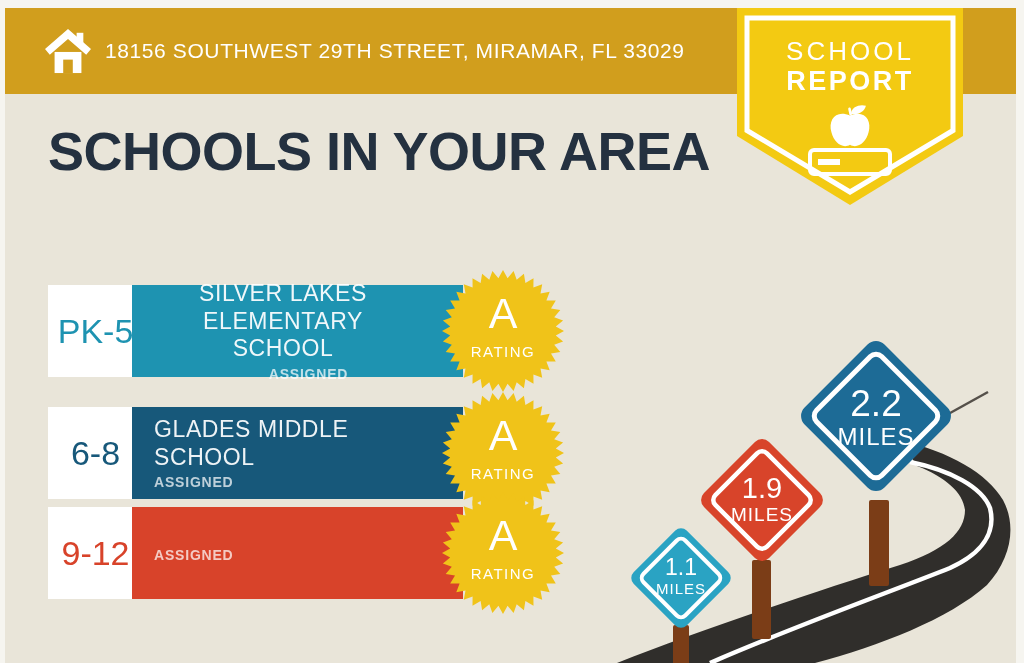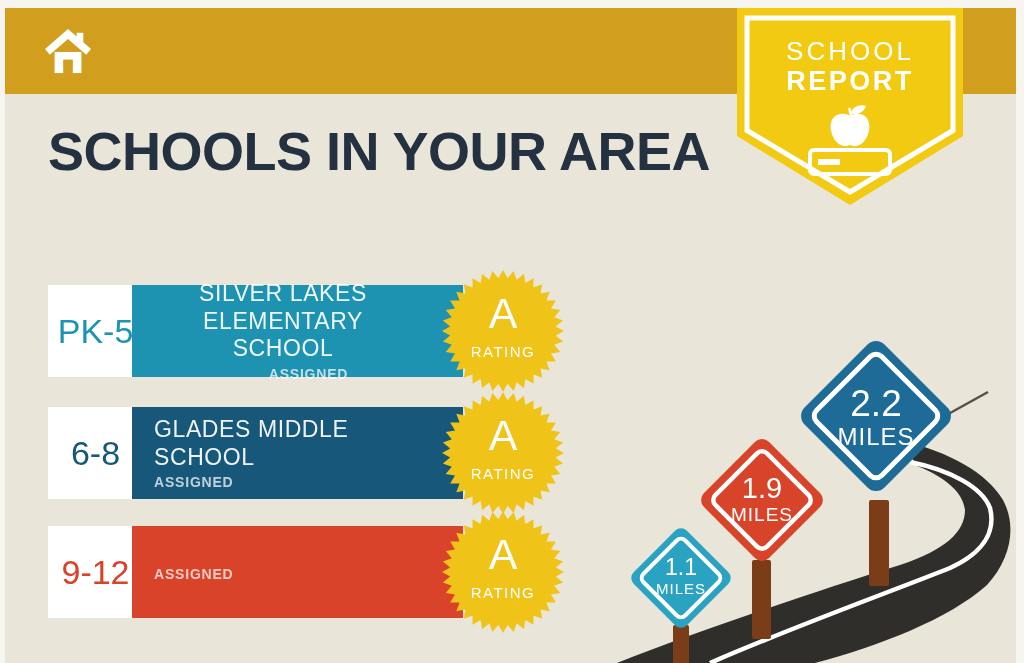--- a/index.html
+++ b/index.html
@@ -34,21 +34,21 @@
     position:absolute; left:43px; top:112px; color:#243140;
     font-size:54px; font-weight:700; letter-spacing:-0.5px; white-space:nowrap;
   }
   .intro {
     position:absolute; left:43px; top:181px; width:655px;
     color:#45494d; font-size:20.5px; line-height:1.43; font-weight:400;
   }
   .intro .em { color:#d8432a; font-weight:700; }
   
   .school-row { position:absolute; left:43px; width:560px; height:92px; }
-  .row-1 { top:277px; } .row-2 { top:399px;text-decoration:underline; } .row-3 { top:518px;text-decoration:underline; }
+  .row-1 { top:277px; } .row-2 { top:399px;text-decoration:underline; } .row-3 { top:499px;text-decoration:underline; }
   .grade-box {
     position:absolute; left:0; top:0; width:95px; height:92px; background:#ffffff;
     display:flex; align-items:center; justify-content:center;
     font-size:34px; letter-spacing:0;
   }
   .name-bar {
     position:absolute; left:84px; top:0; width:331px; height:92px;
     display:flex; flex-direction:column; justify-content:center;
     padding-left:22px; box-sizing:border-box;
   }
@@ -81,20 +81,21 @@
 <div class="stage">
   <div class="content">
 
     <div class="banner">
       <svg class="home-icon" viewBox="0 0 48 46">
         <rect x="33" y="4" width="7" height="12" fill="#ffffff"></rect>
         <polygon points="24,0 0,21 5,27 24,10.5 43,27 48,21" fill="#ffffff"></polygon>
         <rect x="10" y="24" width="28" height="22" fill="#ffffff"></rect>
         <rect x="19" y="32" width="10" height="14" fill="#d19e1d"></rect>
       </svg>
+      <div class="address">18156 SOUTHWEST 29TH STREET, MIRAMAR, FL 33029</div>
     </div>
 
     <div class="page-title">SCHOOLS IN YOUR AREA</div>
 
 
     <div class="school-row row-1">
       <div class="grade-box" style="color: rgb(30, 147, 177);">PK-5</div>
       <div class="name-bar" style="background-color: rgb(30, 147, 177); text-align: center;">
         <div class="school-name">SILVER LAKES ELEMENTARY SCHOOL</div>
         <div class="school-status">ASSIGNED</div>

